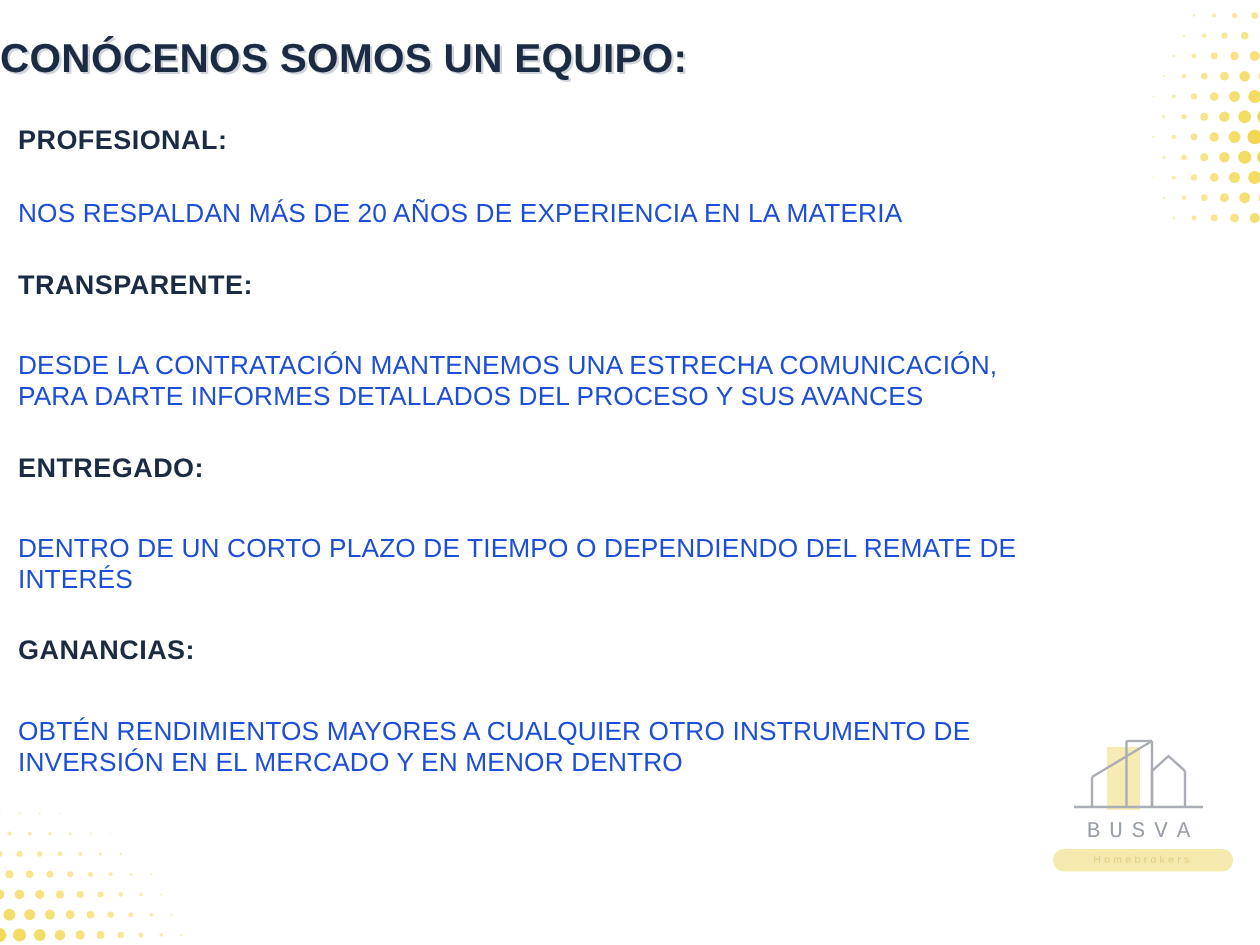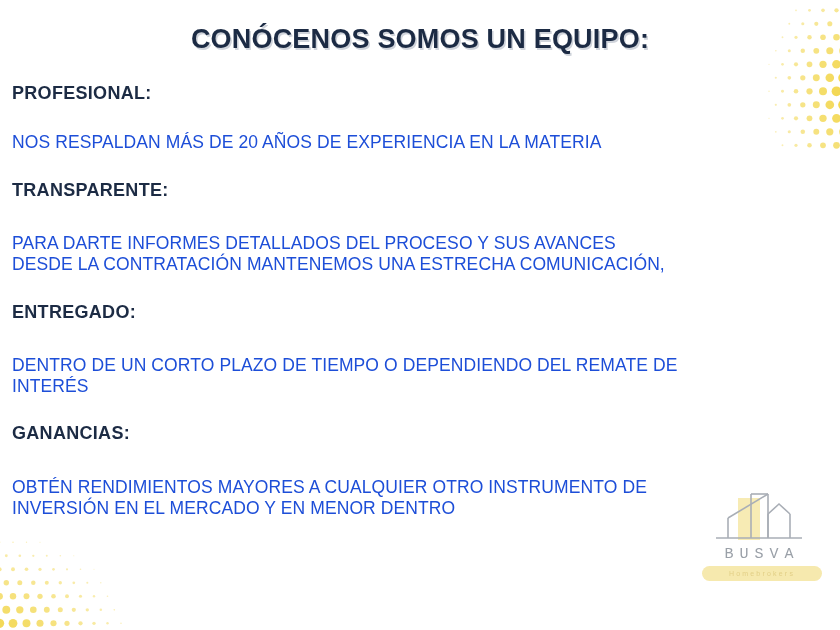--- a/index.html
+++ b/index.html
@@ -33,21 +33,21 @@
     width: 230px;
     height: 120px;
   }
 
   
   #title {
     position: absolute;
     top: 24px;
     left: 0;
     width: 840px;
-    text-align: center;
+    text-align: left;
     font-size: 27px;
     font-weight: bold;
     letter-spacing: 0.2px;
     color: #1c2b44;
     text-shadow: 1.5px 1.5px 0 rgba(150,160,175,0.45);
     white-space: nowrap;
   }
 
   
   #content {
@@ -317,22 +317,22 @@
         <span class="line">NOS RESPALDAN MÁS DE 20 AÑOS DE EXPERIENCIA EN LA MATERIA</span>
       </div>
     </div>
 
     <div id="gap-b"></div>
 
     <div class="section">
       <div class="heading">TRANSPARENTE:</div>
       <div id="gap-c"></div>
       <div class="paragraph">
+        <span class="line">DESDE LA CONTRATACIÓN MANTENEMOS UNA ESTRECHA COMUNICACIÓN,</span>
         <span class="line">PARA DARTE INFORMES DETALLADOS DEL PROCESO Y SUS AVANCES</span>
-        <span class="line">DESDE LA CONTRATACIÓN MANTENEMOS UNA ESTRECHA COMUNICACIÓN,</span>
       </div>
     </div>
 
     <div id="gap-d"></div>
 
     <div class="section">
       <div class="heading">ENTREGADO:</div>
       <div id="gap-e"></div>
       <div class="paragraph">
         <span class="line">DENTRO DE UN CORTO PLAZO DE TIEMPO O DEPENDIENDO DEL REMATE DE</span>

